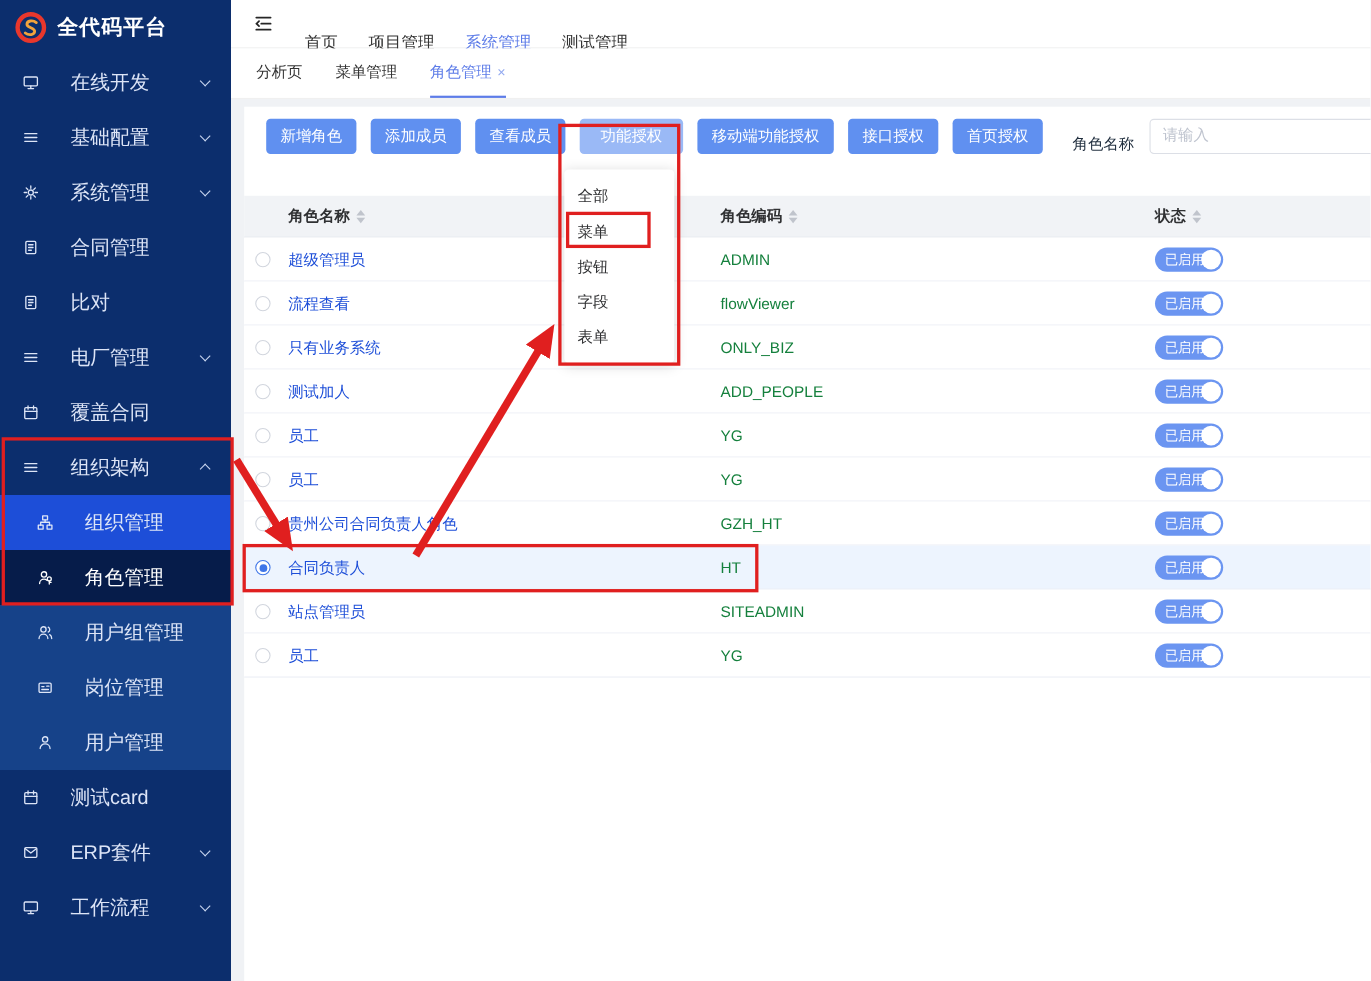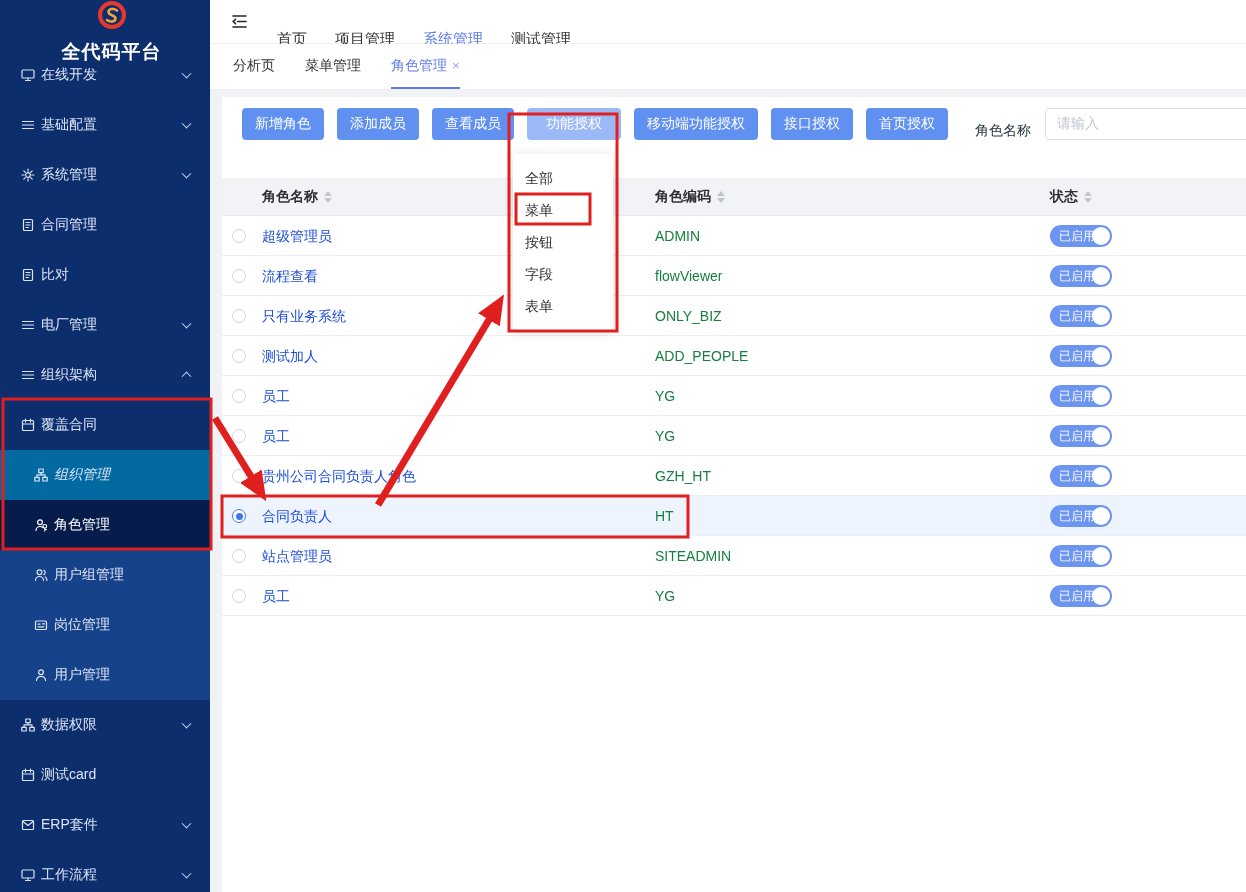--- a/index.html
+++ b/index.html
@@ -4,28 +4,28 @@
 <style>
   * { margin:0; padding:0; box-sizing:border-box; }
   html,body { width:1246px; height:892px; }
   body { position:relative; overflow:hidden; background:#f0f2f5;
          font-family:"Liberation Sans","DejaVu Sans",sans-serif; }
 
   
   .sidebar { position:absolute; left:0; top:0; width:210px; height:892px;
              background:#0c2e6d; z-index:10; }
   .logo { height:50px; display:flex; align-items:center; padding-left:13px; gap:9px;
-          color:#fff; font-size:19px; font-weight:700; letter-spacing:1px;flex-direction:column; }
+          color:#fff; font-size:19px; font-weight:700; letter-spacing:1px; }
   .logo svg { width:30px; height:30px; flex:none; }
   .s-item { position:relative; height:50px; display:flex; align-items:center;
-            padding-left:20px; gap:5px; color:#dde5f7; font-size:14px; cursor:pointer; }
+            padding-left:20px; gap:28px; color:#dde5f7; font-size:18px; cursor:pointer; }
   .s-item .s-icon { width:16px; height:16px; display:inline-flex; flex:none; }
   .s-item .s-icon svg { width:16px; height:16px; }
   .s-item.sub { padding-left:33px; background:#164289; }
-  .s-item.sub.hover { background:#0369a1;font-style:italic; }
+  .s-item.sub.hover { background:#1d4ed8; }
   .s-item.sub.active { background:#061c4a; color:#fff; }
   .s-chev { position:absolute; right:20px; top:50%; width:7px; height:7px;
             border-right:1.6px solid #c9d6f0; border-bottom:1.6px solid #c9d6f0;
             transform:translateY(-70%) rotate(45deg); display:none; }
   .s-item.has-chev .s-chev { display:block; }
   .s-item.chev-up .s-chev { transform:translateY(-30%) rotate(-135deg); }
 
   
   .navbar { position:absolute; left:210px; top:0; width:1036px; height:44px;
             background:#fff; border-bottom:1px solid #f0f0f0; display:flex;
@@ -166,39 +166,39 @@
   <div class="s-item has-chev chev-down">
     <span class="s-icon">
           <svg viewBox="0 0 16 16" fill="none" stroke="currentColor" stroke-width="1.2" stroke-linecap="round" stroke-linejoin="round">
             <path d="M2.5 4.5h11M2.5 8h11M2.5 11.5h11"></path>
           </svg>
         </span>
     <span class="s-label">电厂管理</span>
     <span class="s-chev"></span>
   </div>
 
-  <div class="s-item has-chev chev-up">
-    <span class="s-icon">
-          <svg viewBox="0 0 16 16" fill="none" stroke="currentColor" stroke-width="1.2" stroke-linecap="round" stroke-linejoin="round">
-            <path d="M2.5 4.5h11M2.5 8h11M2.5 11.5h11"></path>
-          </svg>
-        </span>
-    <span class="s-label">组织架构</span>
-    <span class="s-chev"></span>
-  </div>
-
   <div class="s-item">
     <span class="s-icon">
           <svg viewBox="0 0 16 16" fill="none" stroke="currentColor" stroke-width="1.2" stroke-linecap="round" stroke-linejoin="round">
             <rect x="2.5" y="3.5" width="11" height="10" rx="1"></rect>
             <path d="M5.5 2v3M10.5 2v3M2.5 7h11"></path>
           </svg>
         </span>
     <span class="s-label">覆盖合同</span>
 
+  </div>
+
+  <div class="s-item has-chev chev-up">
+    <span class="s-icon">
+          <svg viewBox="0 0 16 16" fill="none" stroke="currentColor" stroke-width="1.2" stroke-linecap="round" stroke-linejoin="round">
+            <path d="M2.5 4.5h11M2.5 8h11M2.5 11.5h11"></path>
+          </svg>
+        </span>
+    <span class="s-label">组织架构</span>
+    <span class="s-chev"></span>
   </div>
 
   <div class="s-item sub hover">
     <span class="s-icon">
           <svg viewBox="0 0 16 16" fill="none" stroke="currentColor" stroke-width="1.2" stroke-linecap="round" stroke-linejoin="round">
             <rect x="5.8" y="2" width="4.4" height="3.6"></rect>
             <rect x="1.8" y="10.4" width="4.4" height="3.6"></rect>
             <rect x="9.8" y="10.4" width="4.4" height="3.6"></rect>
             <path d="M8 5.6v2.2M4 10.4V7.8h8v2.6"></path>
           </svg>
@@ -245,32 +245,20 @@
     <span class="s-icon">
           <svg viewBox="0 0 16 16" fill="none" stroke="currentColor" stroke-width="1.2" stroke-linecap="round" stroke-linejoin="round">
             <circle cx="8" cy="5.2" r="2.4"></circle>
             <path d="M3.5 13.5c0-2.5 2-4.2 4.5-4.2s4.5 1.7 4.5 4.2"></path>
           </svg>
         </span>
     <span class="s-label">用户管理</span>
 
   </div>
 
-  <div class="s-item has-chev chev-down">
-    <span class="s-icon">
-          <svg viewBox="0 0 16 16" fill="none" stroke="currentColor" stroke-width="1.2" stroke-linecap="round" stroke-linejoin="round">
-            <rect x="5.8" y="2" width="4.4" height="3.6"></rect>
-            <rect x="1.8" y="10.4" width="4.4" height="3.6"></rect>
-            <rect x="9.8" y="10.4" width="4.4" height="3.6"></rect>
-            <path d="M8 5.6v2.2M4 10.4V7.8h8v2.6"></path>
-          </svg>
-        </span>
-    <span class="s-label">数据权限</span>
-    <span class="s-chev"></span>
-  </div>
 
   <div class="s-item">
     <span class="s-icon">
           <svg viewBox="0 0 16 16" fill="none" stroke="currentColor" stroke-width="1.2" stroke-linecap="round" stroke-linejoin="round">
             <rect x="2.5" y="3.5" width="11" height="10" rx="1"></rect>
             <path d="M5.5 2v3M10.5 2v3M2.5 7h11"></path>
           </svg>
         </span>
     <span class="s-label">测试card</span>
 

